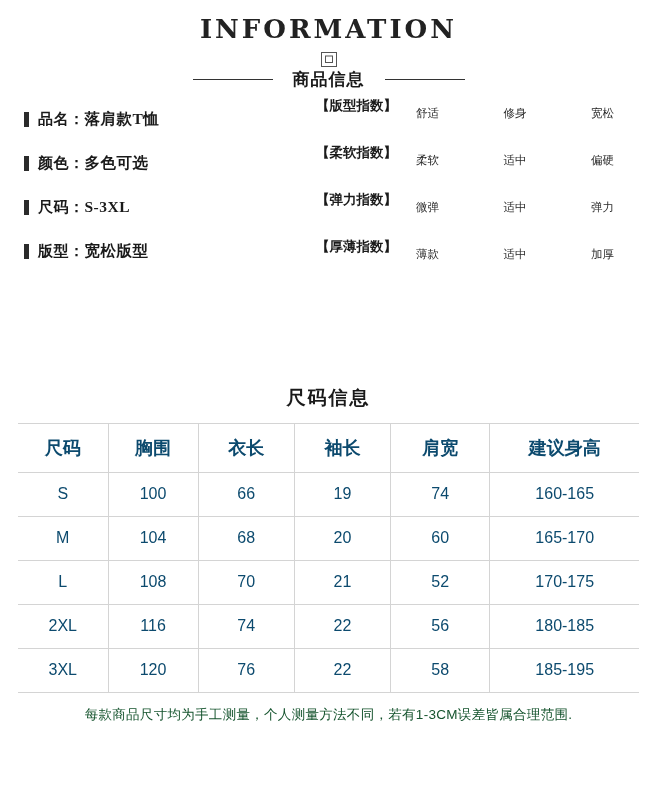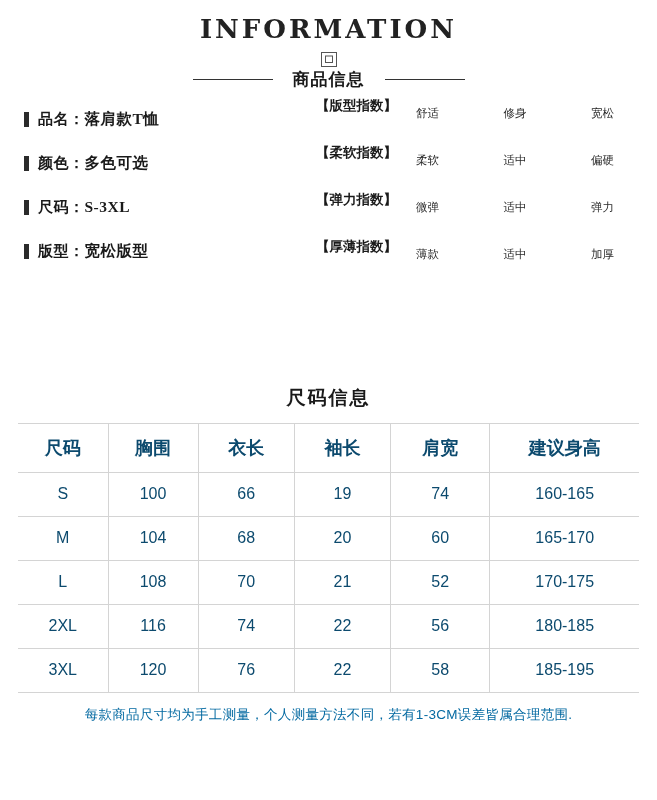--- a/index.html
+++ b/index.html
@@ -182,21 +182,21 @@
   table.size-table col.c3 { width: 15.5%; }
   table.size-table col.c4 { width: 16%; }
   table.size-table col.c5 { width: 24%; }
 
   .note {
     margin-top: 0;
     height: 44px;
     line-height: 44px;
     text-align: center;
     font-size: 13.5px;
-    color: #0369a1;
+    color: #14532d;
     letter-spacing: 0.3px;
   }
 </style>
 </head>
 <body>
 
 <div class="page">
 
   <div class="header">
     <div class="header-title">INFORMATION</div>

